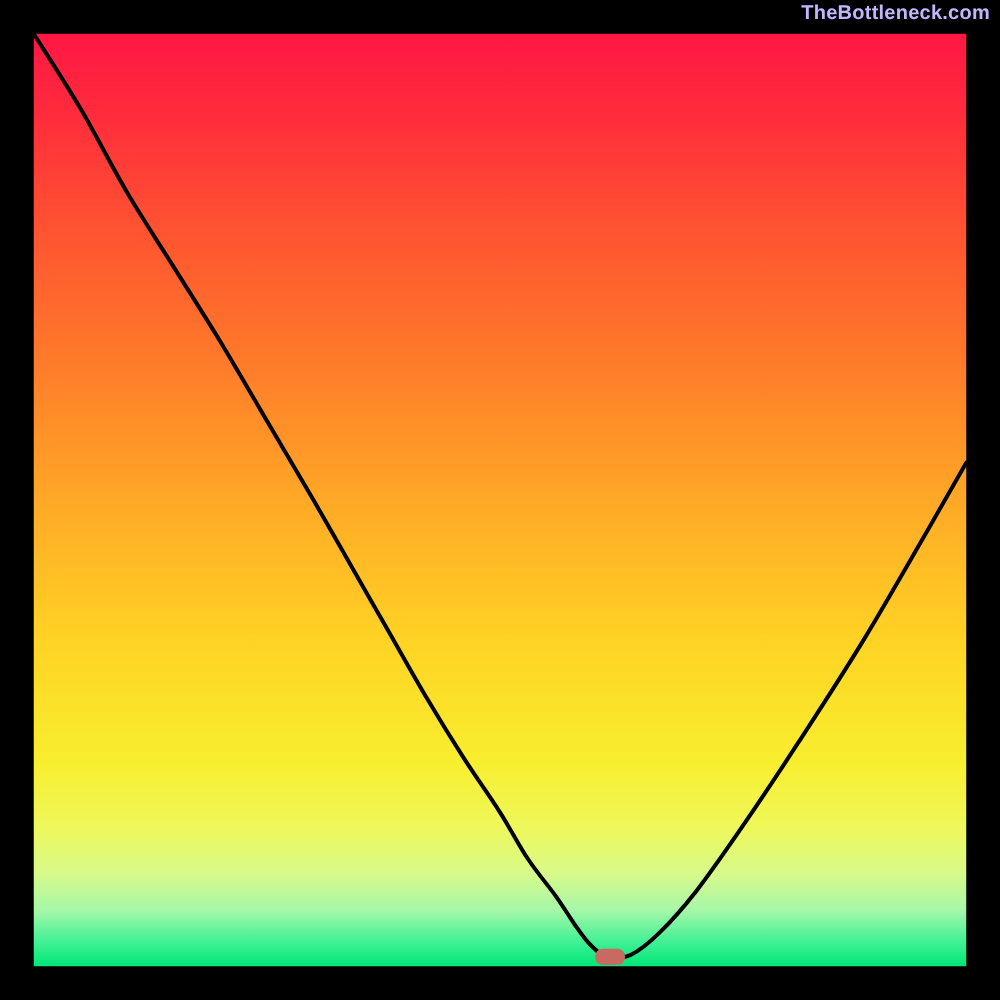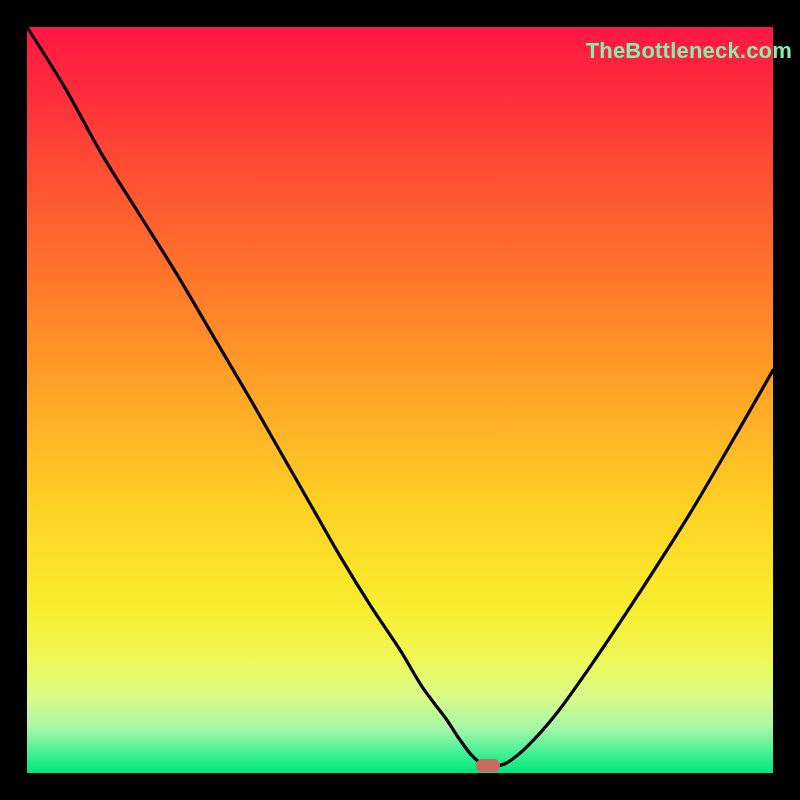--- a/index.html
+++ b/index.html
@@ -16,26 +16,25 @@
     top: 0;
     width: 800px;
     height: 800px;
     background: #000000;
   }
   .watermark {
     position: absolute;
     top: 2px;
     right: 8px;
     font-family: Arial, Helvetica, sans-serif;
-    font-size: 22px;
+    font-size: 16px;
     font-weight: bold;
-    color: #86efac;
+    color: #c4b5fd;
     letter-spacing: 0.2px;
     user-select: none;
-    margin-top: 36px;
   }
   svg {
     position: absolute;
     left: 0;
     top: 0;
   }
 </style>
 </head>
 <body>
 

